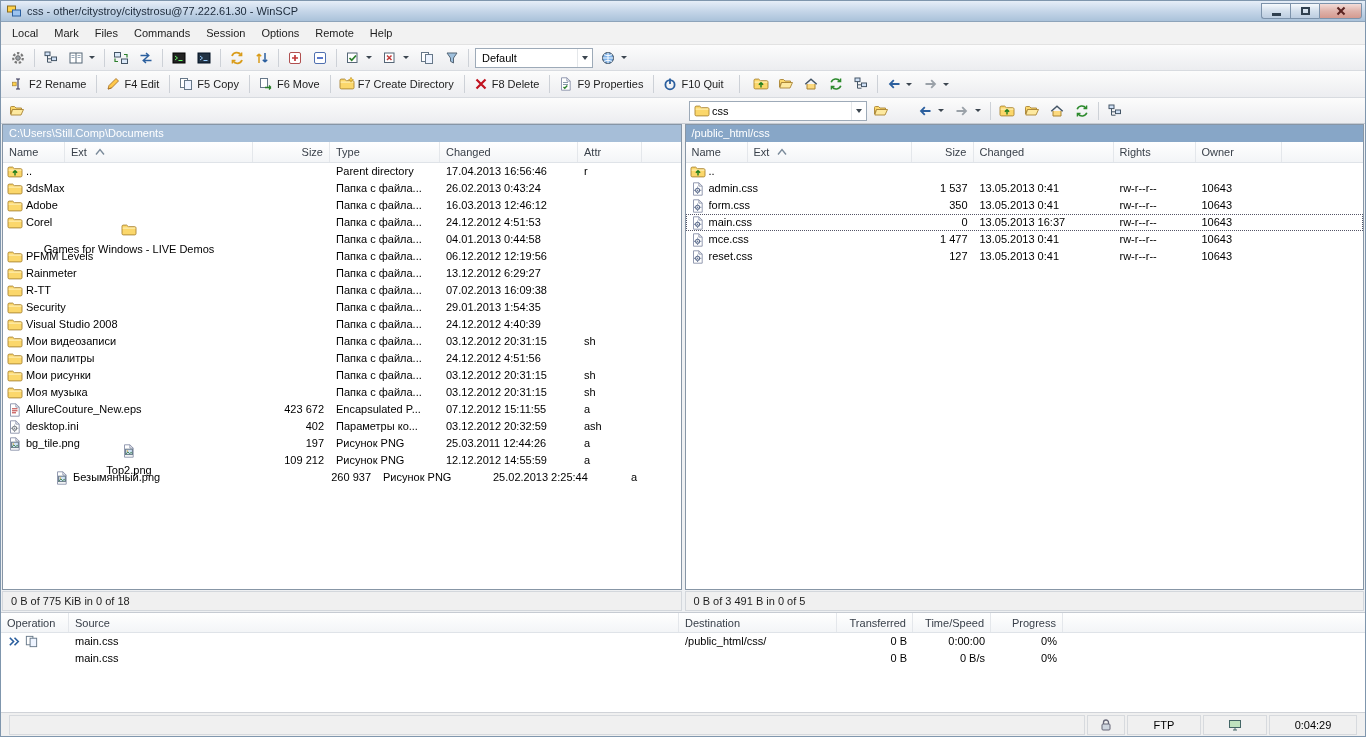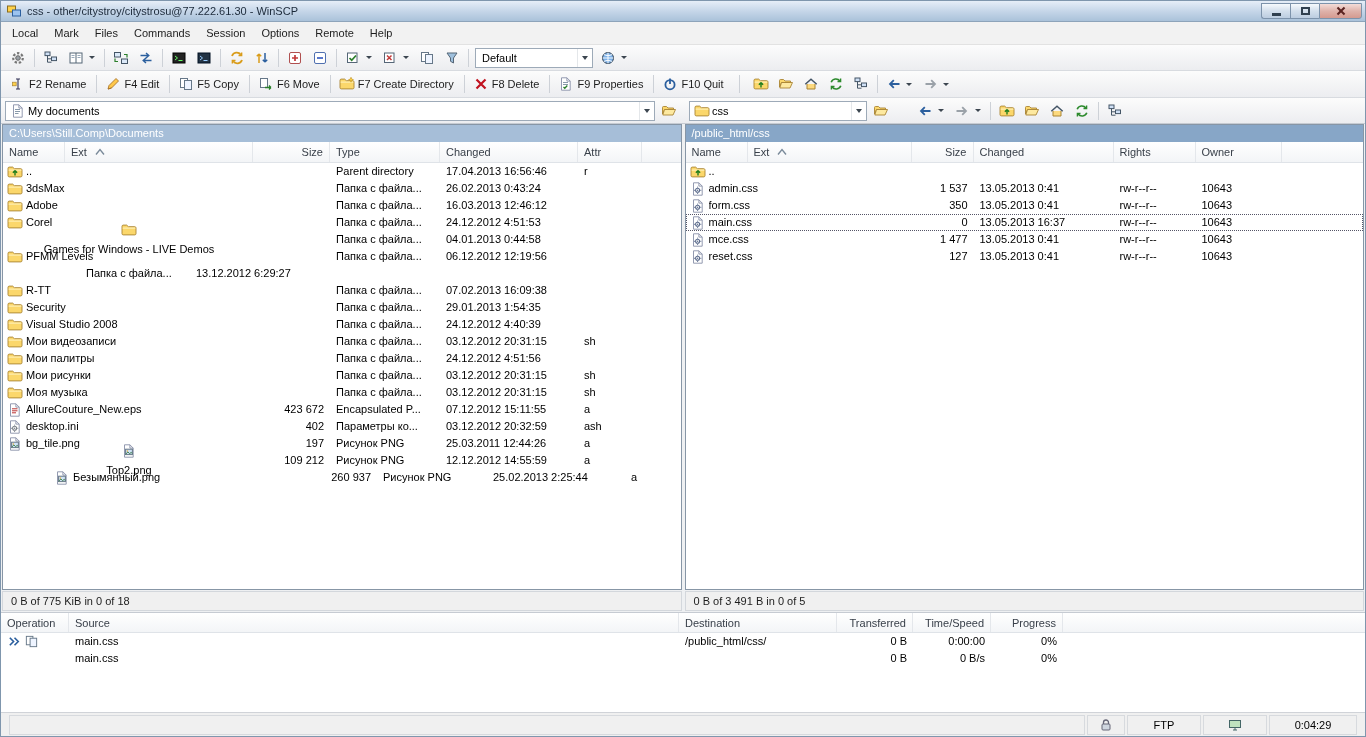--- a/index.html
+++ b/index.html
@@ -420,31 +420,20 @@
           <svg viewBox="0 0 16 16">
             <path d="M2.5 8h9.3M8.2 4.2L12 8l-3.8 3.8" fill="none" stroke="#9aa1a8" stroke-width="1.8"></path>
           </svg>
         </span>
         <span class="dd mini"></span>
       </span>
     </div>
 
   <div class="addressrow">
     <div class="addr-left">
-      <div class="combo addr">
-        <span class="i">
-            <svg viewBox="0 0 16 16">
-              <path d="M3.5 1.8h5.4l3.3 3.3v9.1H3.5z" fill="#fff" stroke="#8890a8" stroke-width=".9"></path>
-              <path d="M8.9 1.8v3.3h3.3" fill="none" stroke="#8890a8" stroke-width=".9"></path>
-              <path d="M5 6.5h5M5 8.5h5M5 10.5h3.5" stroke="#89a"></path>
-            </svg>
-          </span>
-        <span class="val grow">My documents</span>
-        <span class="dd"></span>
-      </div>
       <span class="tbtn">
           <span class="i">
             <svg viewBox="0 0 16 16">
               <path d="M1.5 4.5c0-.6.4-1 1-1h3L7 5h5.5v1.5h-9L1.5 11z" fill="#fbd76b" stroke="#a98434" stroke-width=".9"></path>
               <path d="M3.5 6.5h11L12 12H1.8z" fill="#fde9a0" stroke="#a98434" stroke-width=".9"></path>
             </svg>
           </span>
         </span>
     </div>
     <div class="addr-right">
@@ -649,20 +638,29 @@
                 </svg>
               </span>
               <span class="fname">PFMM Levels</span>
             </div>
             <div class="cell r" style="width: 77px;"></div>
             <div class="cell" style="width: 110px;">Папка с файла...</div>
             <div class="cell" style="width: 138px;">06.12.2012 12:19:56</div>
             <div class="cell" style="width: 64px;"></div>
           </div>
           <div class="frow">
+            <div class="cell ncell" style="width: 250px;">
+              <span class="i">
+                <svg viewBox="0 0 16 16">
+                  <path d="M1 4.3c0-.7.5-1.2 1.2-1.2h3.5l1.6 1.6h6.5c.7 0 1.2.5 1.2 1.2v5.8c0 .7-.5 1.2-1.2 1.2H2.2c-.7 0-1.2-.5-1.2-1.2z" fill="#fbd76b" stroke="#a98434" stroke-width=".9"></path>
+                  <path d="M1.6 6.1h12.8" stroke="#fff3c2"></path>
+                </svg>
+              </span>
+              <span class="fname">Rainmeter</span>
+            </div>
             <div class="cell r" style="width: 77px;"></div>
             <div class="cell" style="width: 110px;">Папка с файла...</div>
             <div class="cell" style="width: 138px;">13.12.2012 6:29:27</div>
             <div class="cell" style="width: 64px;"></div>
           </div>
           <div class="frow">
             <div class="cell ncell" style="width: 250px;">
               <span class="i">
                 <svg viewBox="0 0 16 16">
                   <path d="M1 4.3c0-.7.5-1.2 1.2-1.2h3.5l1.6 1.6h6.5c.7 0 1.2.5 1.2 1.2v5.8c0 .7-.5 1.2-1.2 1.2H2.2c-.7 0-1.2-.5-1.2-1.2z" fill="#fbd76b" stroke="#a98434" stroke-width=".9"></path>

